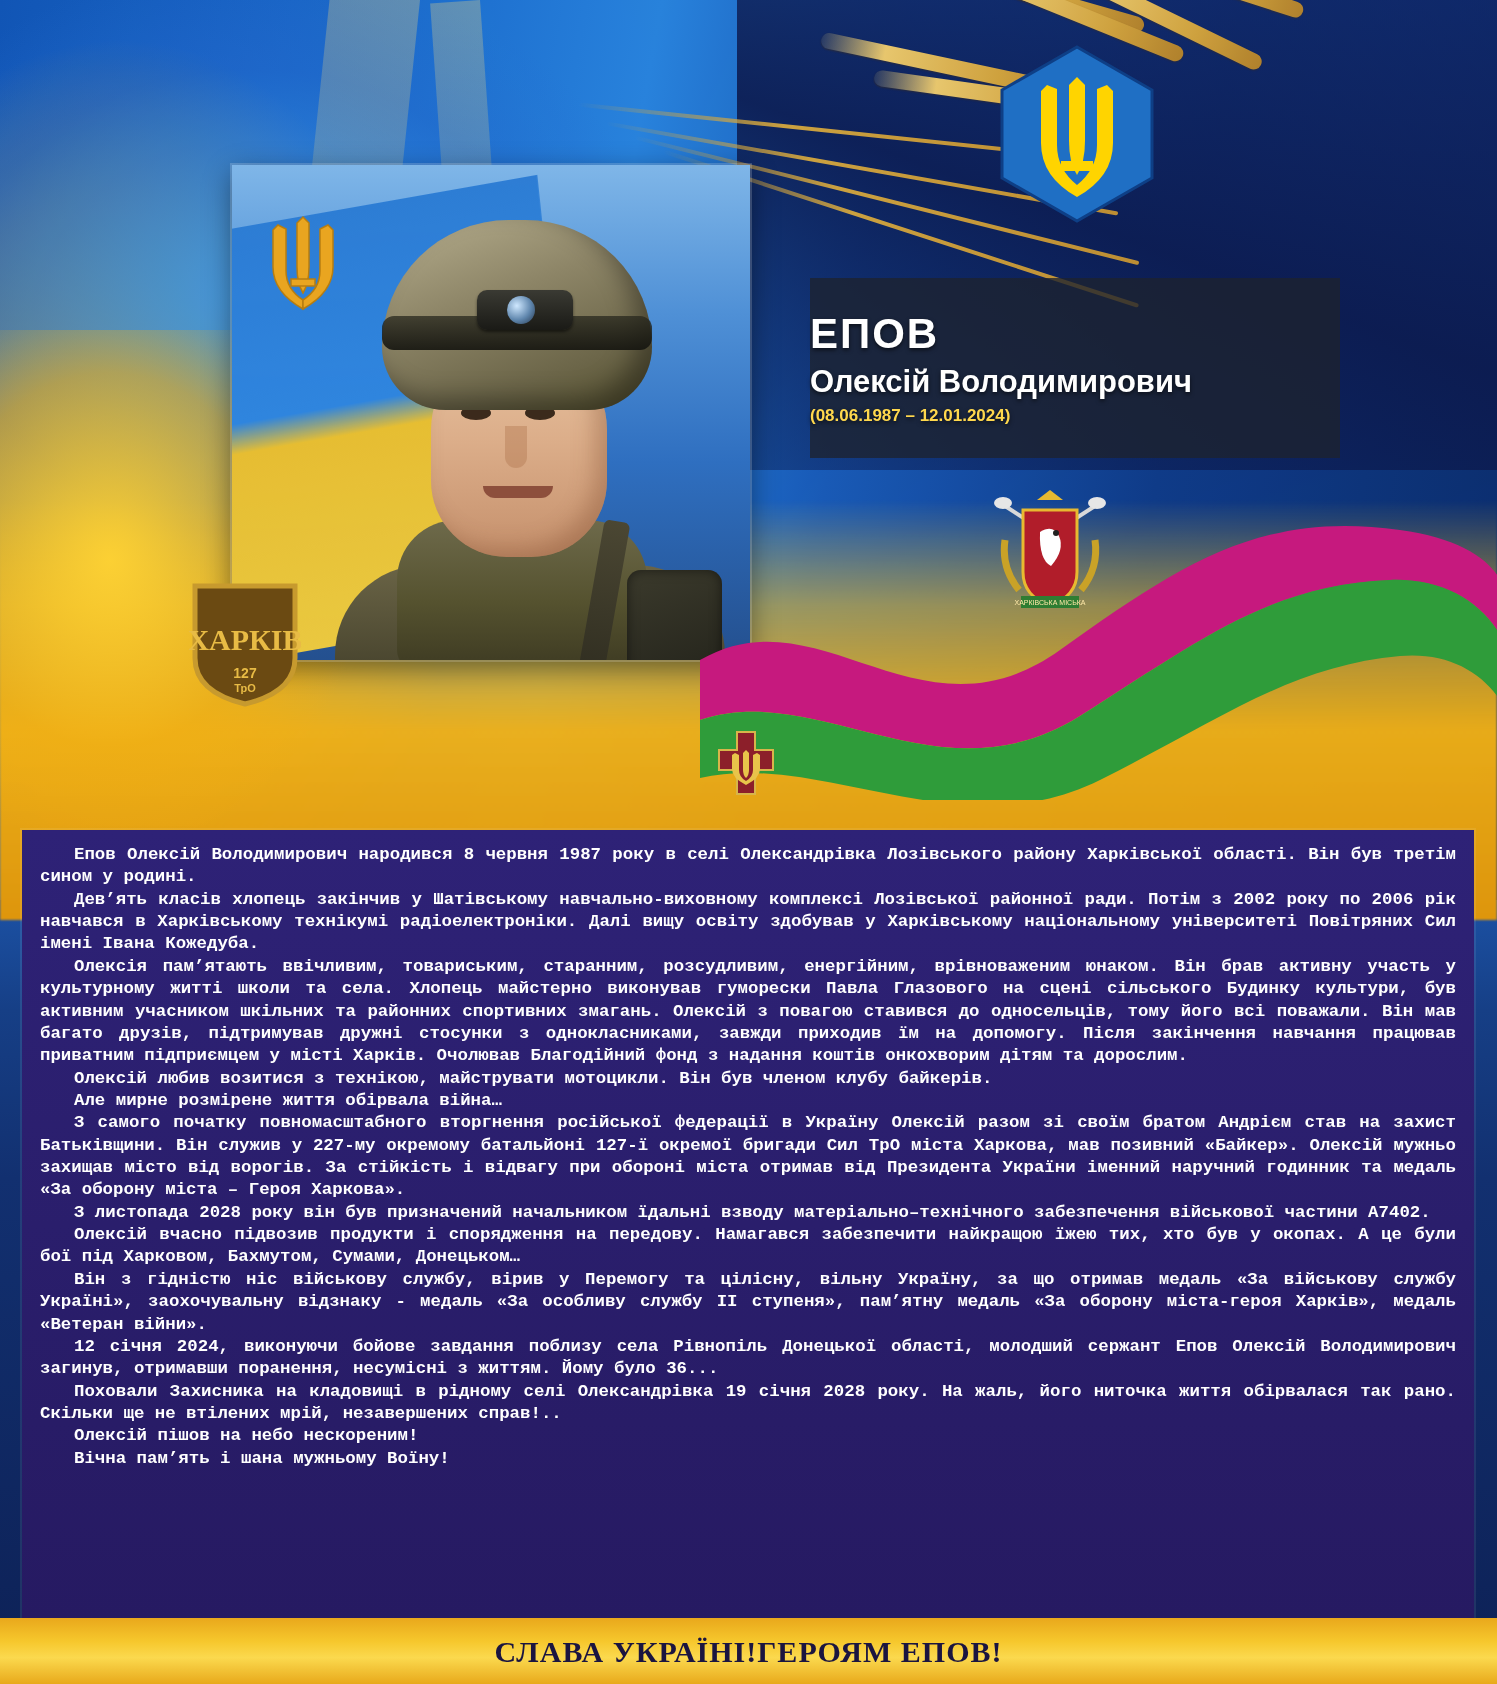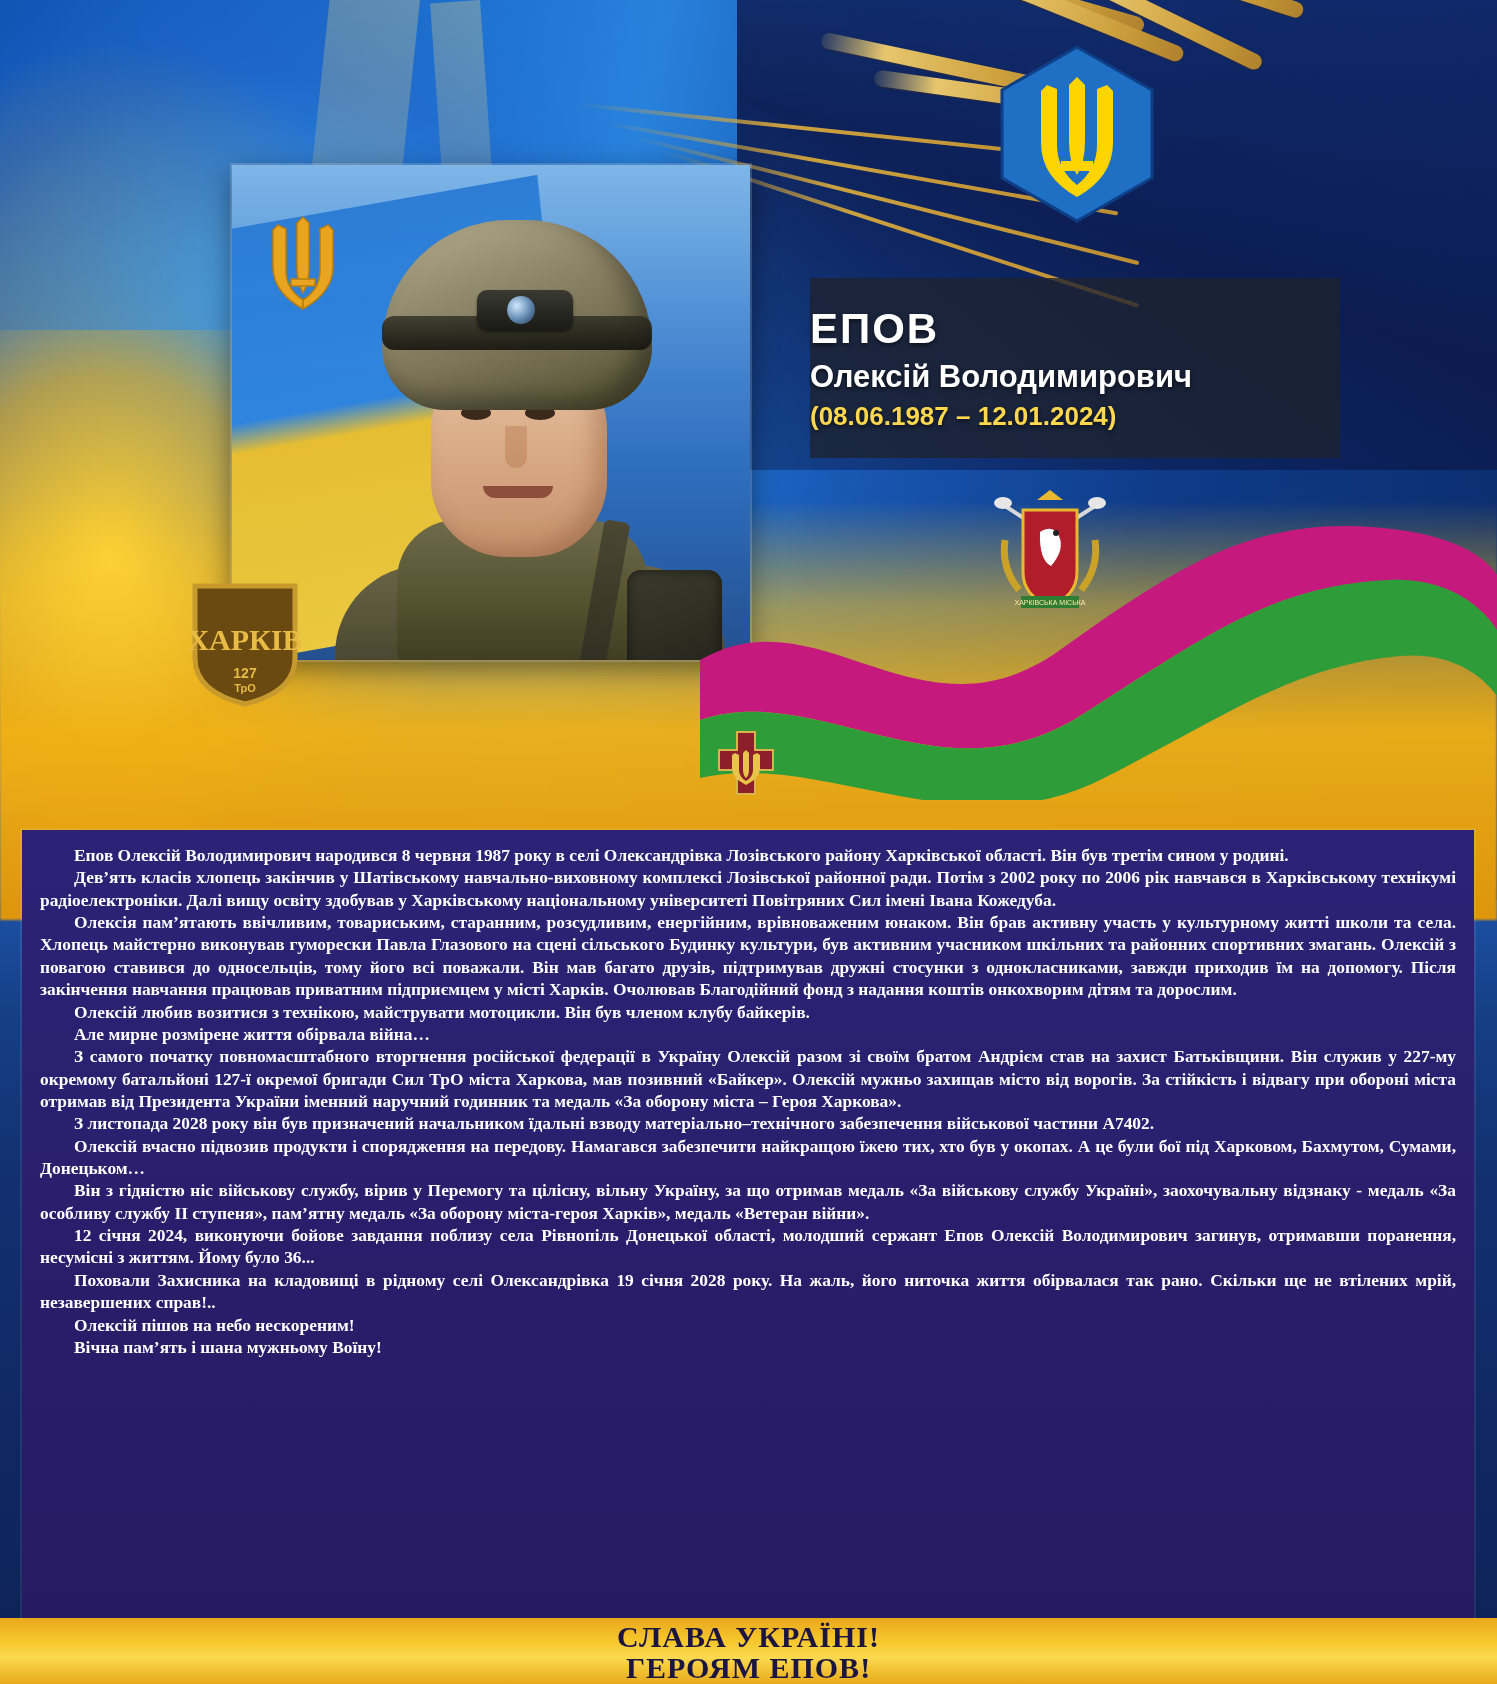--- a/index.html
+++ b/index.html
@@ -244,21 +244,21 @@
     letter-spacing: 2px;
     text-shadow: 0 2px 4px rgba(0,0,0,0.6);
   }
   .name-full {
     font-size: 31px;
     font-weight: bold;
     color: #ffffff;
     text-shadow: 0 2px 4px rgba(0,0,0,0.6);
   }
   .name-dates {
-    font-size: 26px;
+    font-size: 17px;
     font-weight: bold;
     color: #ffd84d;
     text-shadow: 0 2px 4px rgba(0,0,0,0.6);
   }
 
   
   .text-panel {
     position: absolute;
     left: 22px; top: 830px;
     width: 1452px;
@@ -270,30 +270,30 @@
     box-sizing: border-box;
   }
   .text-panel p {
     margin: 0;
     color: #ffffff;
     font-size: 17.4px;
     line-height: 1.285;
     text-align: justify;
     text-indent: 34px;
     font-weight: bold;
-    font-family: Liberation Serif, serif;
+    font-family: Liberation Mono, monospace;
   }
 
   
   .slogan {
     position: absolute;
     left: 0; bottom: 0;
     width: 1497px; height: 64px;
     display: flex;
-    flex-direction: column;
+    flex-direction: row;
     align-items: center;
     justify-content: center;
     background: linear-gradient(180deg, rgba(255,196,30,0.0) 0%, rgba(246,186,24,0.0) 100%);
   }
   .slogan div {
     font-family: "Liberation Serif", serif;
     font-weight: bold;
     font-size: 30px;
     color: #1b1540;
     letter-spacing: 1px;

